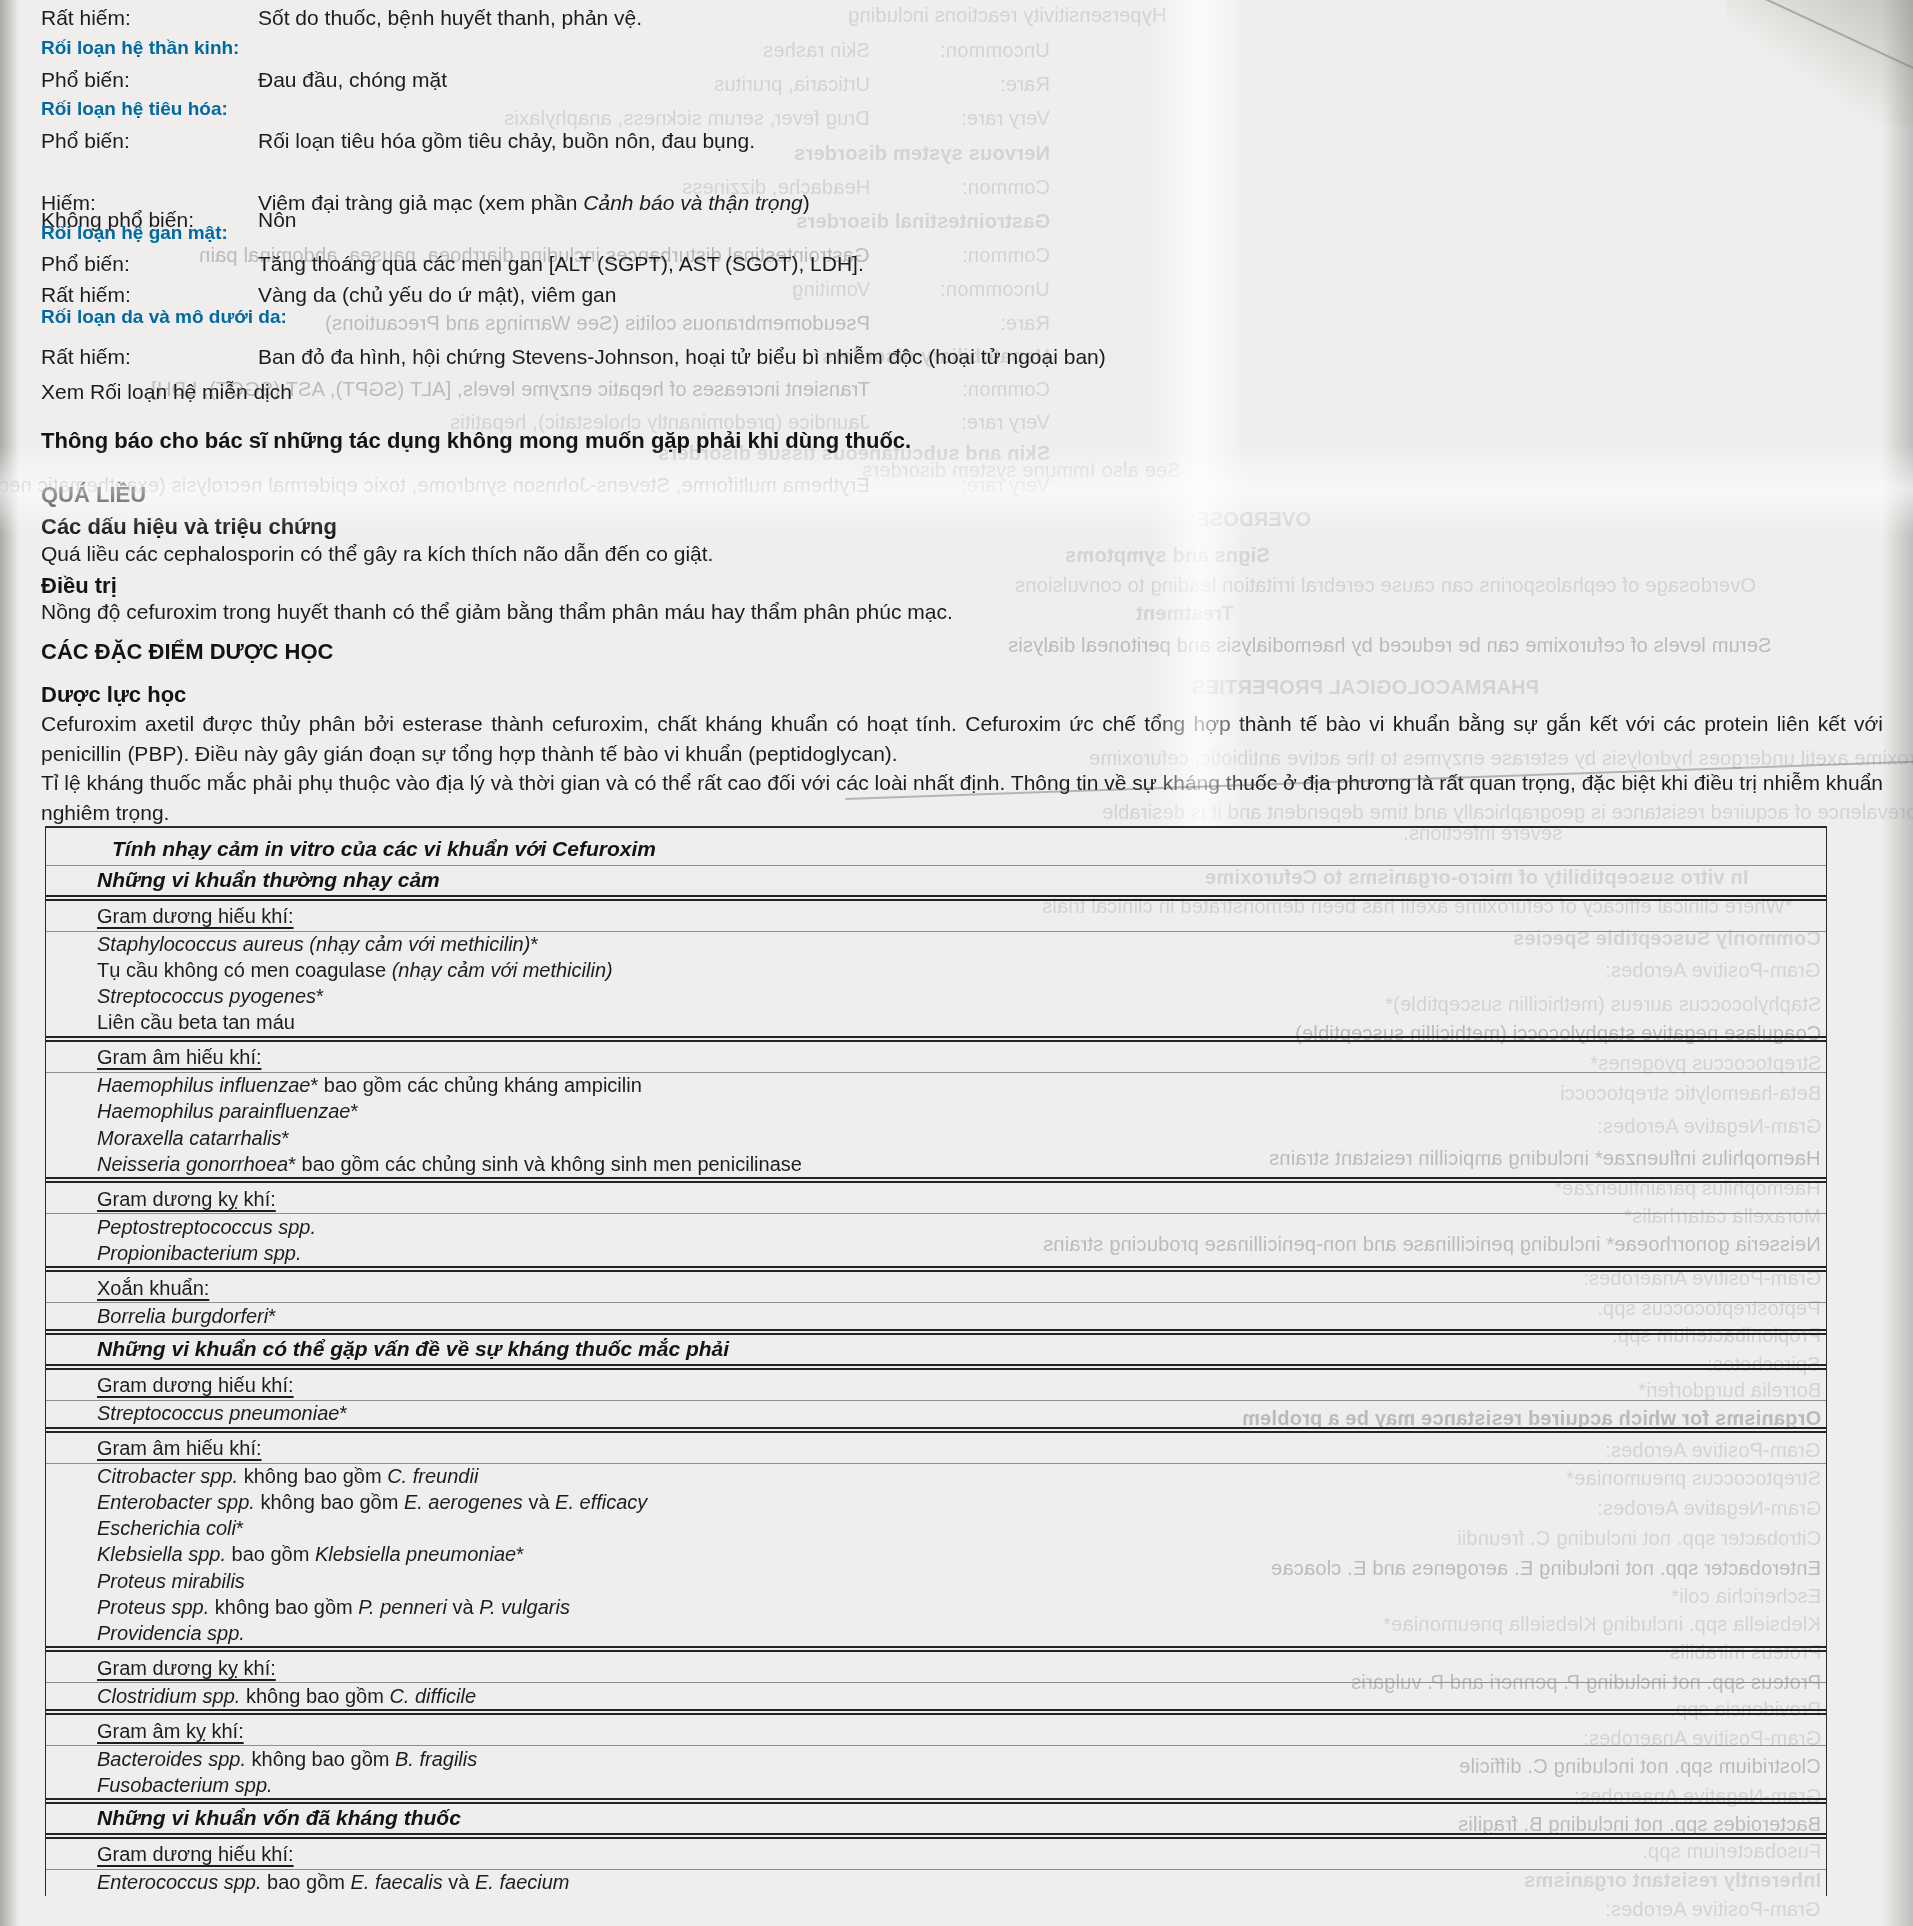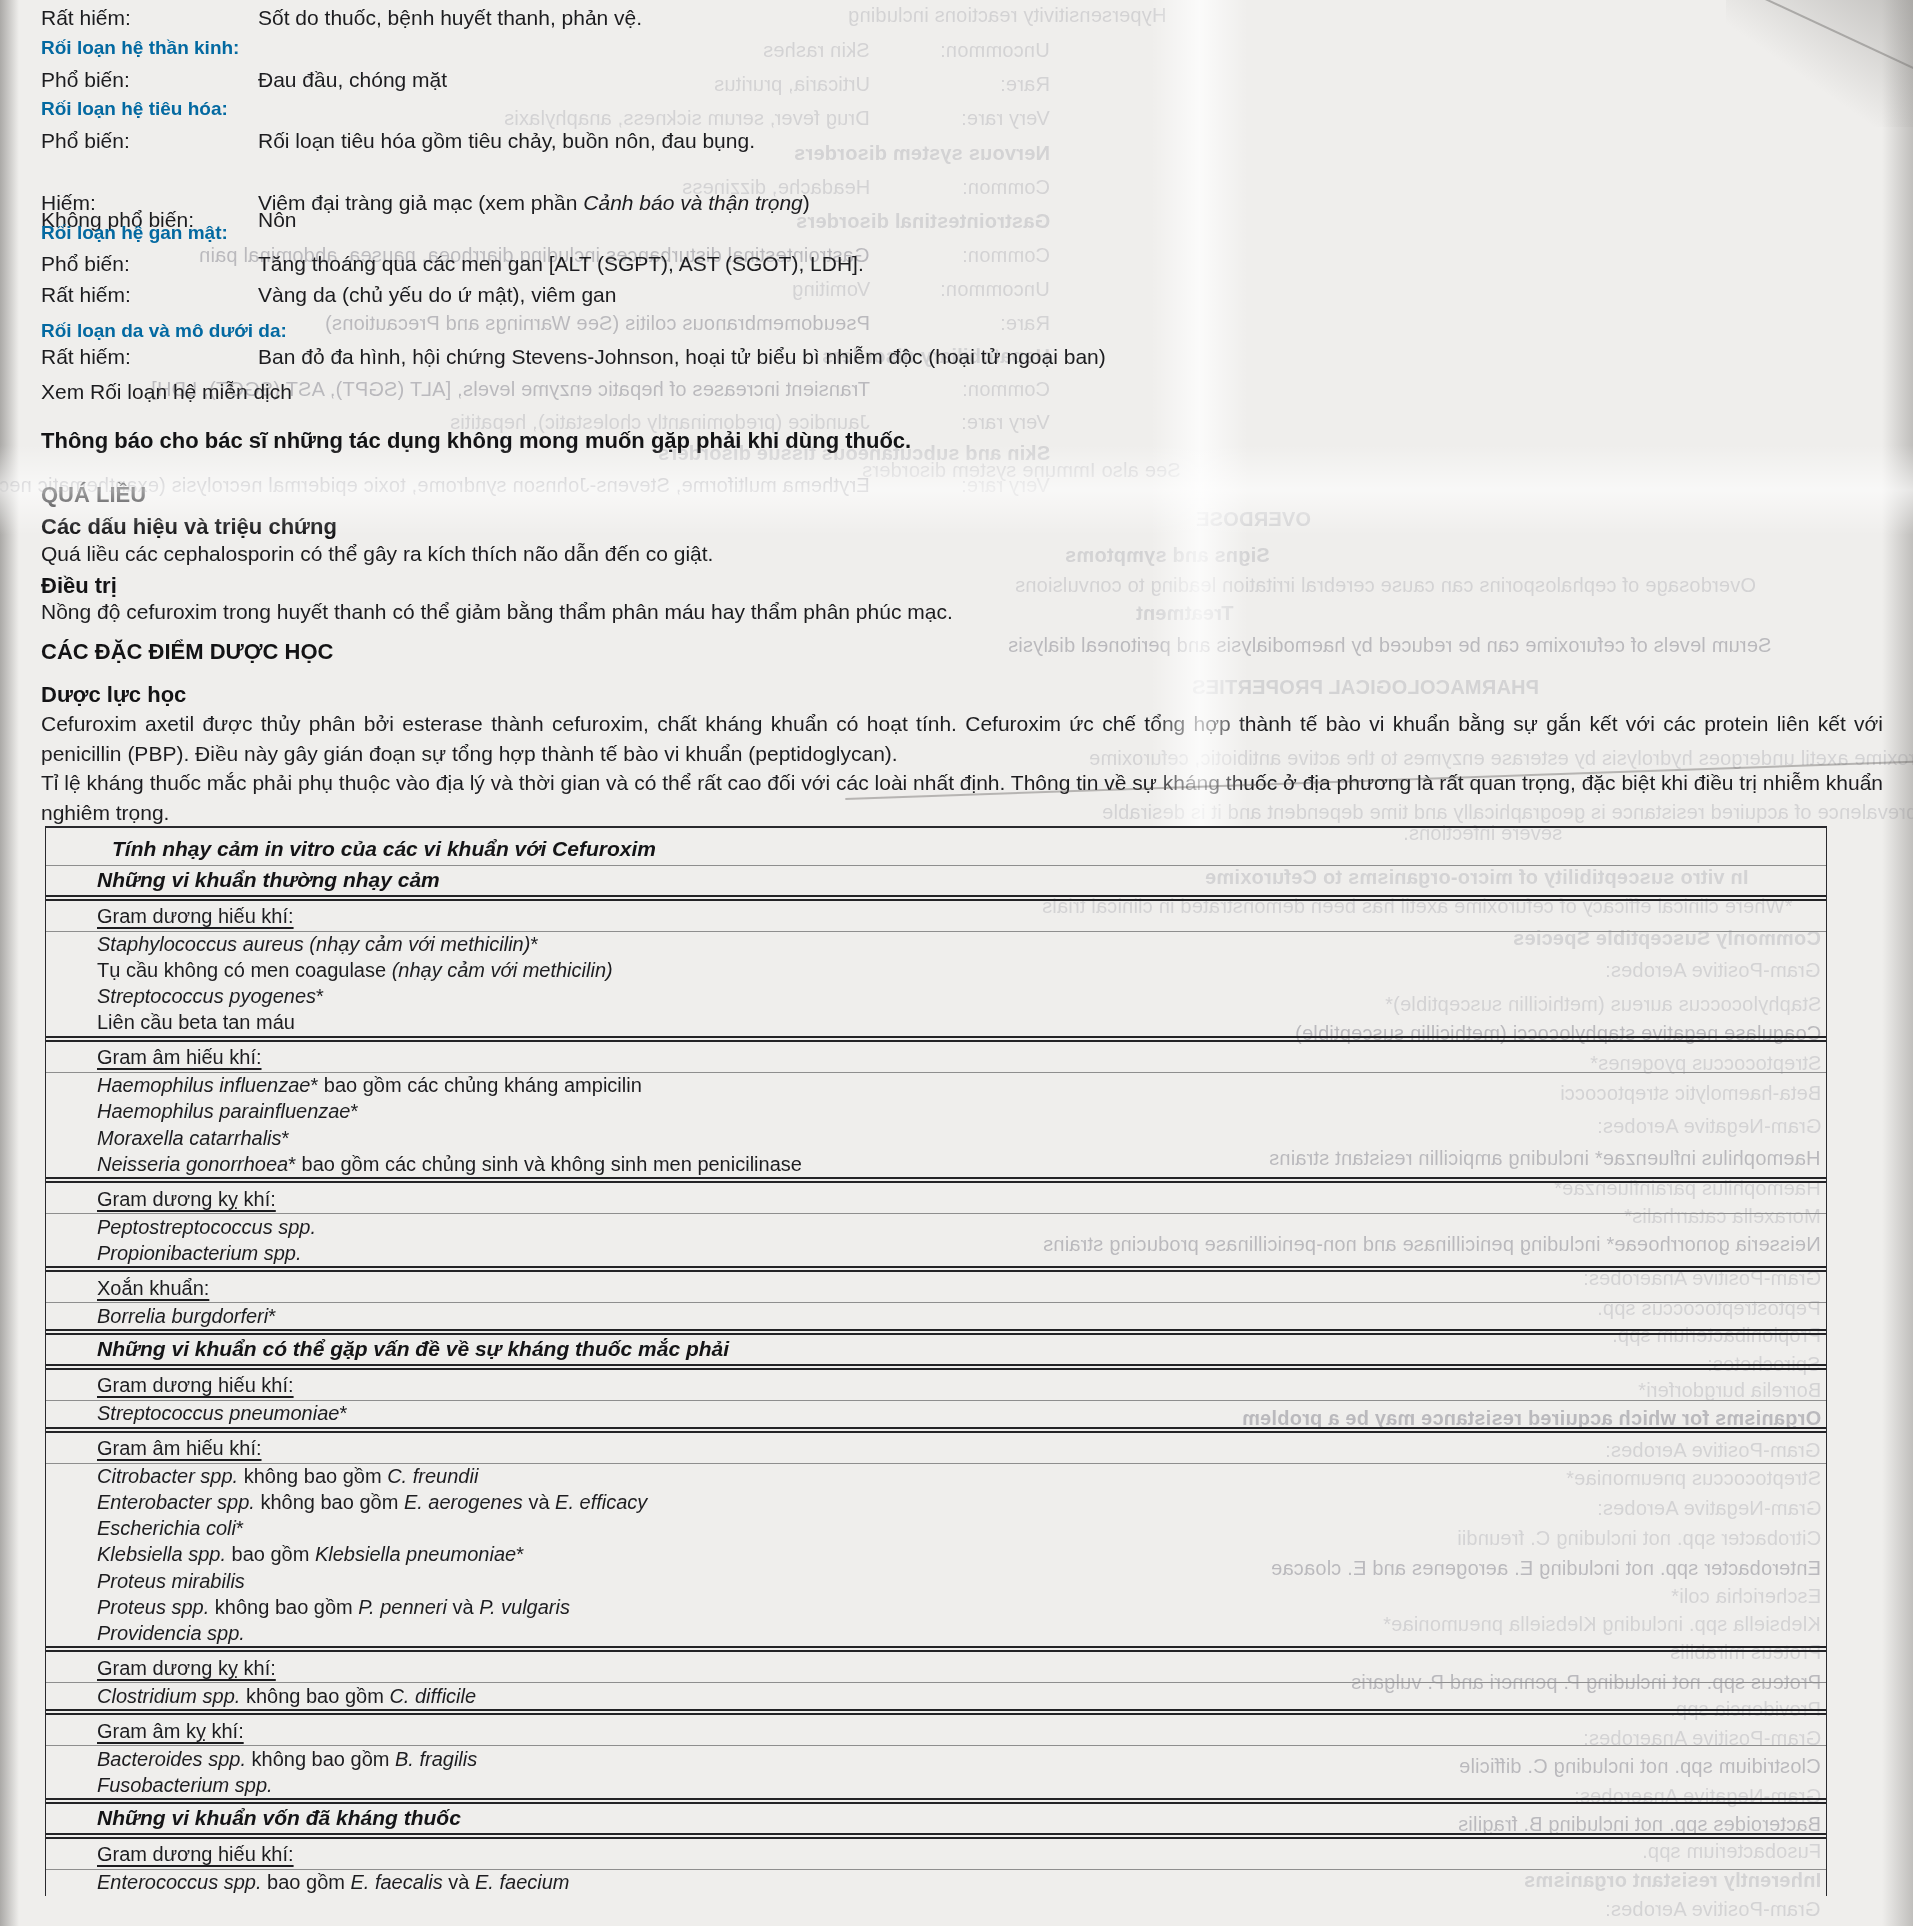--- a/index.html
+++ b/index.html
@@ -164,21 +164,21 @@
       <span class="tlabel thead">Rối loạn hệ gan mật:</span>
     </div>
     <div class="trow" style="top: 252px;">
       <span class="tlabel">Phổ biến:</span>
       <span class="tval">Tăng thoáng qua các men gan [ALT (SGPT), AST (SGOT), LDH].</span>
     </div>
     <div class="trow" style="top: 283px;">
       <span class="tlabel">Rất hiếm:</span>
       <span class="tval">Vàng da (chủ yếu do ứ mật), viêm gan</span>
     </div>
-    <div class="trow" style="top: 320px; text-align: right;">
+    <div class="trow" style="top: 306px; text-align: right;">
       <span class="tlabel thead">Rối loạn da và mô dưới da:</span>
     </div>
     <div class="trow" style="top: 345px;">
       <span class="tlabel">Rất hiếm:</span>
       <span class="tval">Ban đỏ đa hình, hội chứng Stevens-Johnson, hoại tử biểu bì nhiễm độc (hoại tử ngoại ban)</span>
     </div>
     <div class="trow" style="top: 380px;">
       <span class="tplain">Xem Rối loạn hệ miễn dịch</span>
     </div>
   </div>

